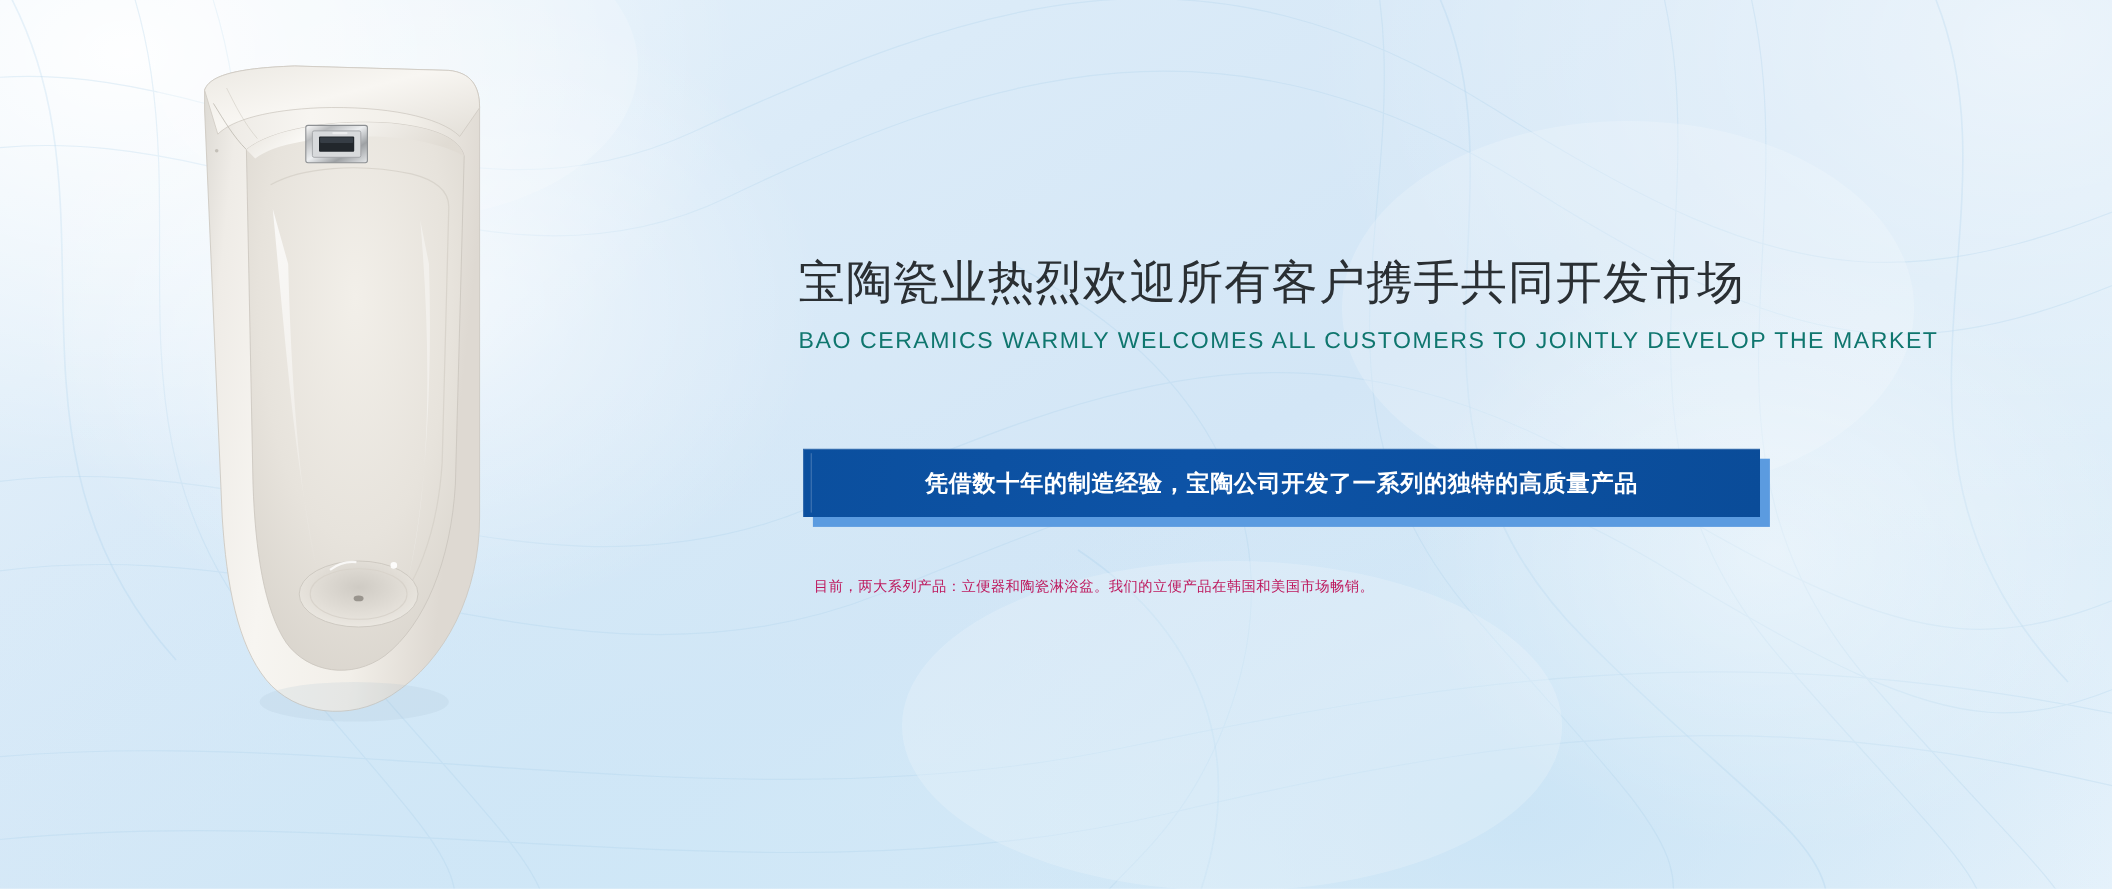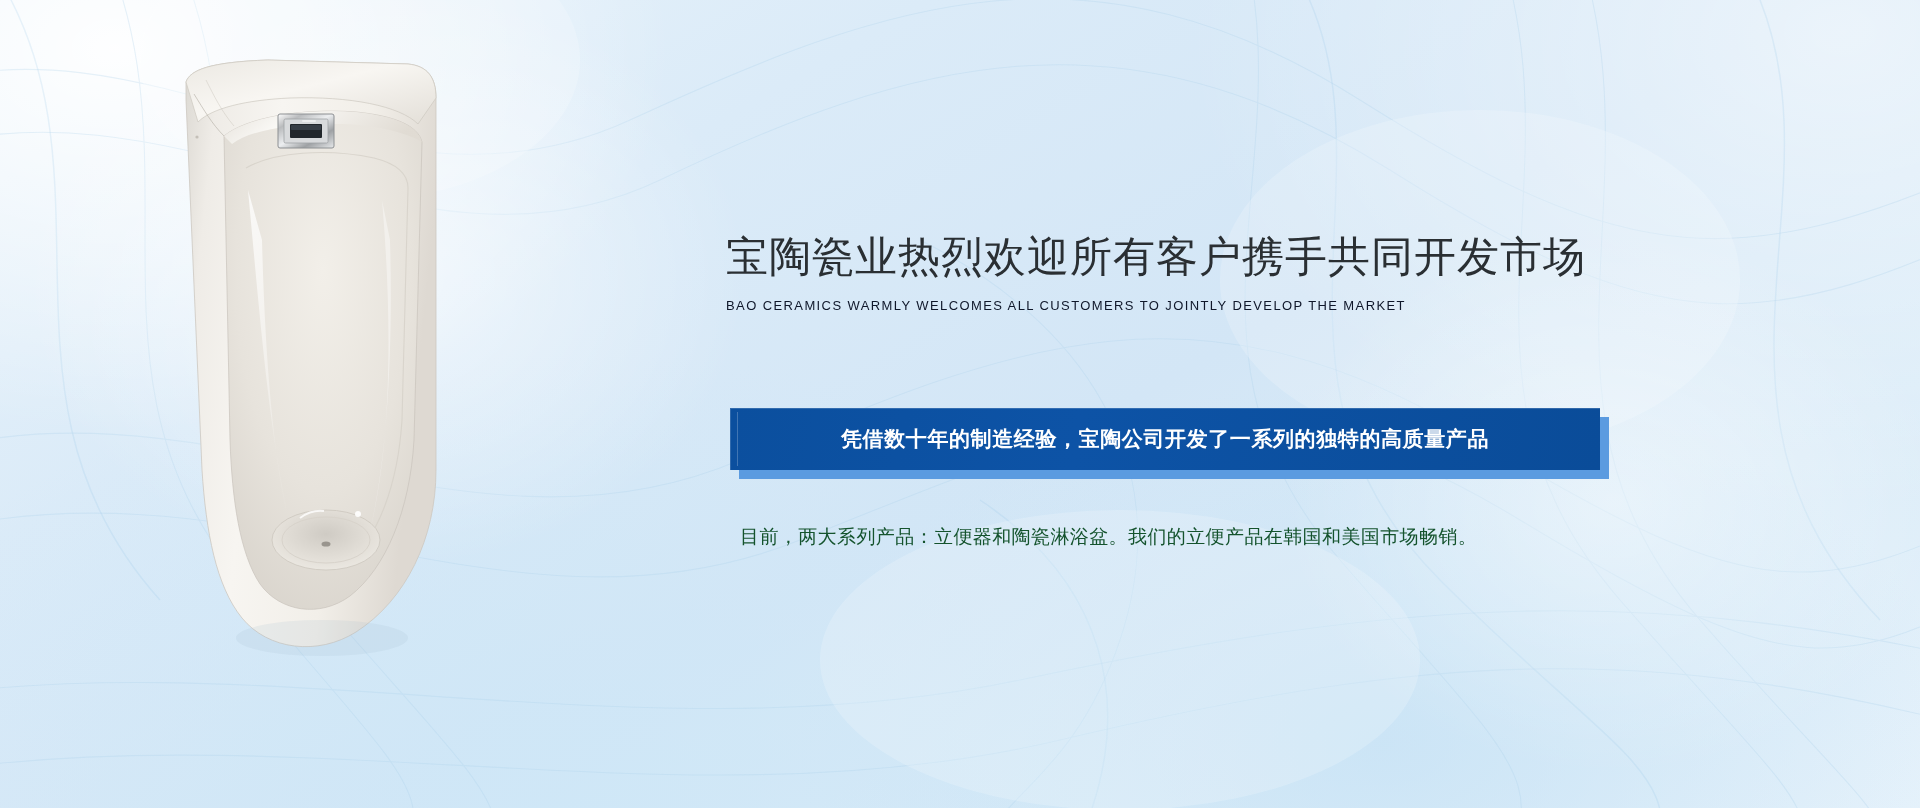--- a/index.html
+++ b/index.html
@@ -66,23 +66,23 @@
     font-size: 42px;
     line-height: 1.18;
     letter-spacing: 1px;
     color: #2a2f33;
     font-weight: 500;
     white-space: nowrap;
     font-family: "Liberation Sans", "DejaVu Sans", sans-serif;
   }
   .subhead {
     margin-top: 16px;
-    font-size: 13px;
+    font-size: 21px;
     letter-spacing: 1.4px;
-    color: #0f172a;
+    color: #0f766e;
     font-weight: 400;
     white-space: nowrap;
     font-family: "Liberation Sans", "DejaVu Sans", sans-serif;
   }
 
   
   .banner-wrap {
     position: absolute;
     left: 730px;
     top: 408px;
@@ -124,22 +124,22 @@
     letter-spacing: 0.6px;
     white-space: nowrap;
     font-family: "Liberation Sans", "DejaVu Sans", sans-serif;
   }
 
   
   .tagline {
     position: absolute;
     left: 740px;
     top: 524px;
-    font-size: 19px;
-    color: #14532d;
+    font-size: 13px;
+    color: #be185d;
     letter-spacing: 0.4px;
     white-space: nowrap;
     font-family: "Liberation Sans", "DejaVu Sans", sans-serif;
   }
 </style>
 </head>
 <body>
 
 <div id="stage">
 

